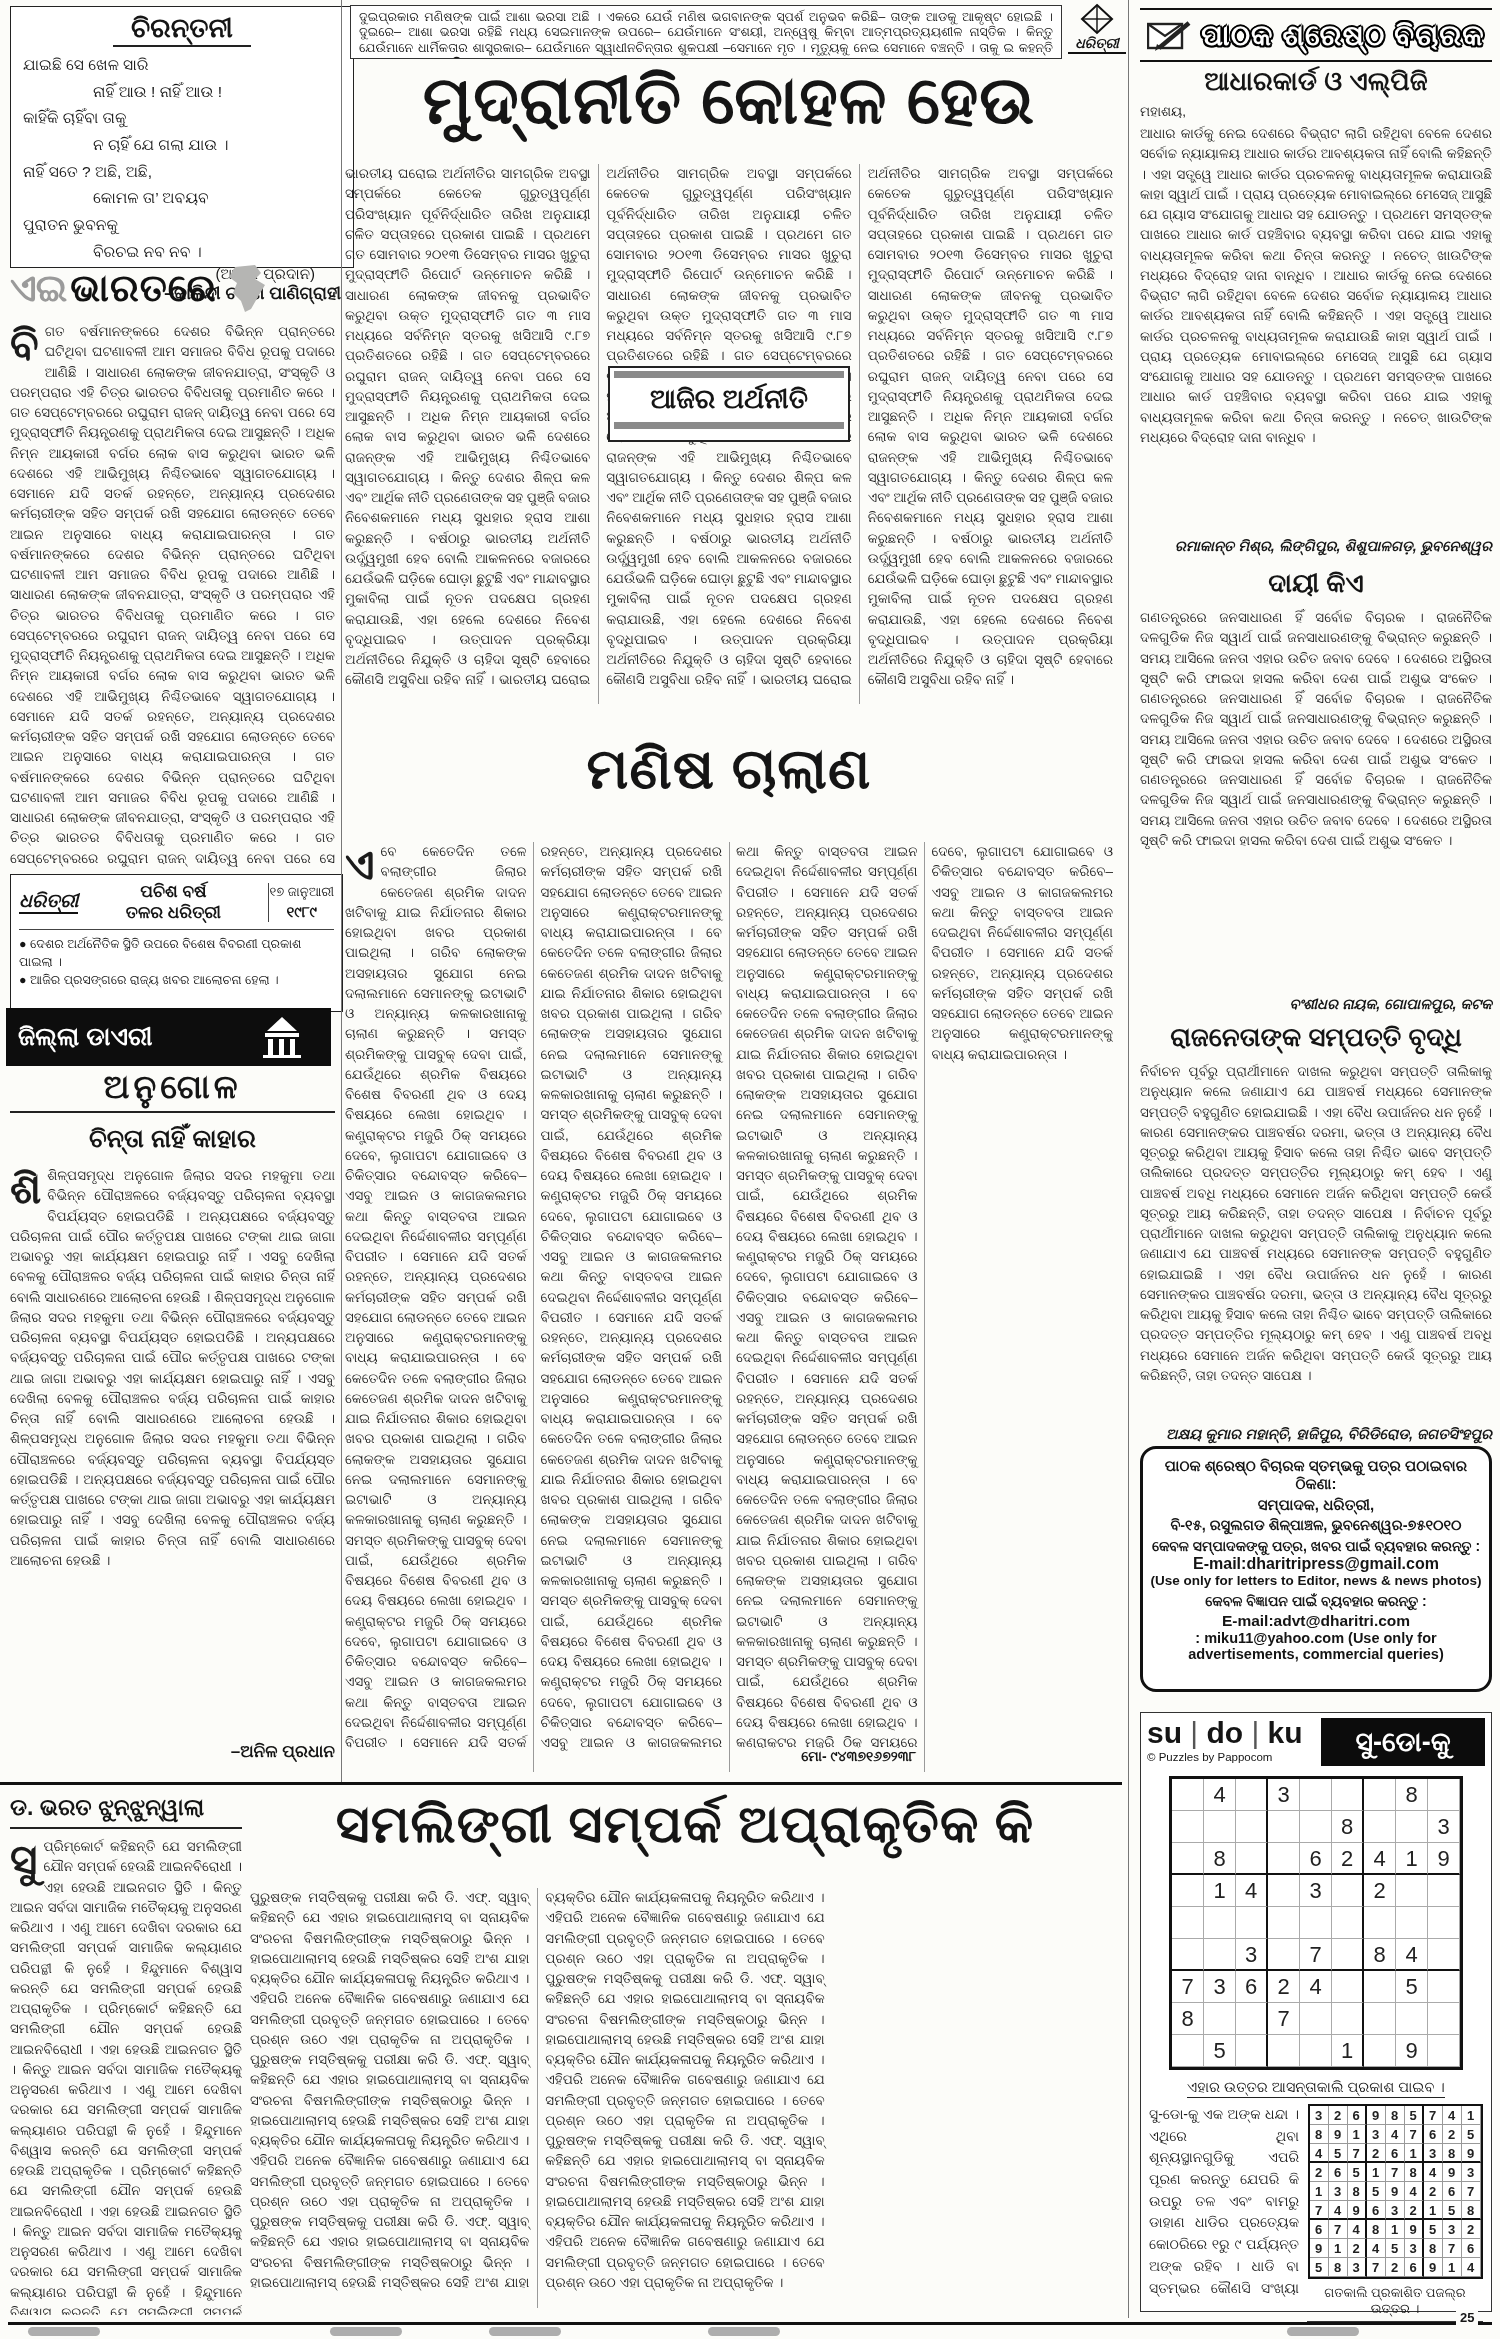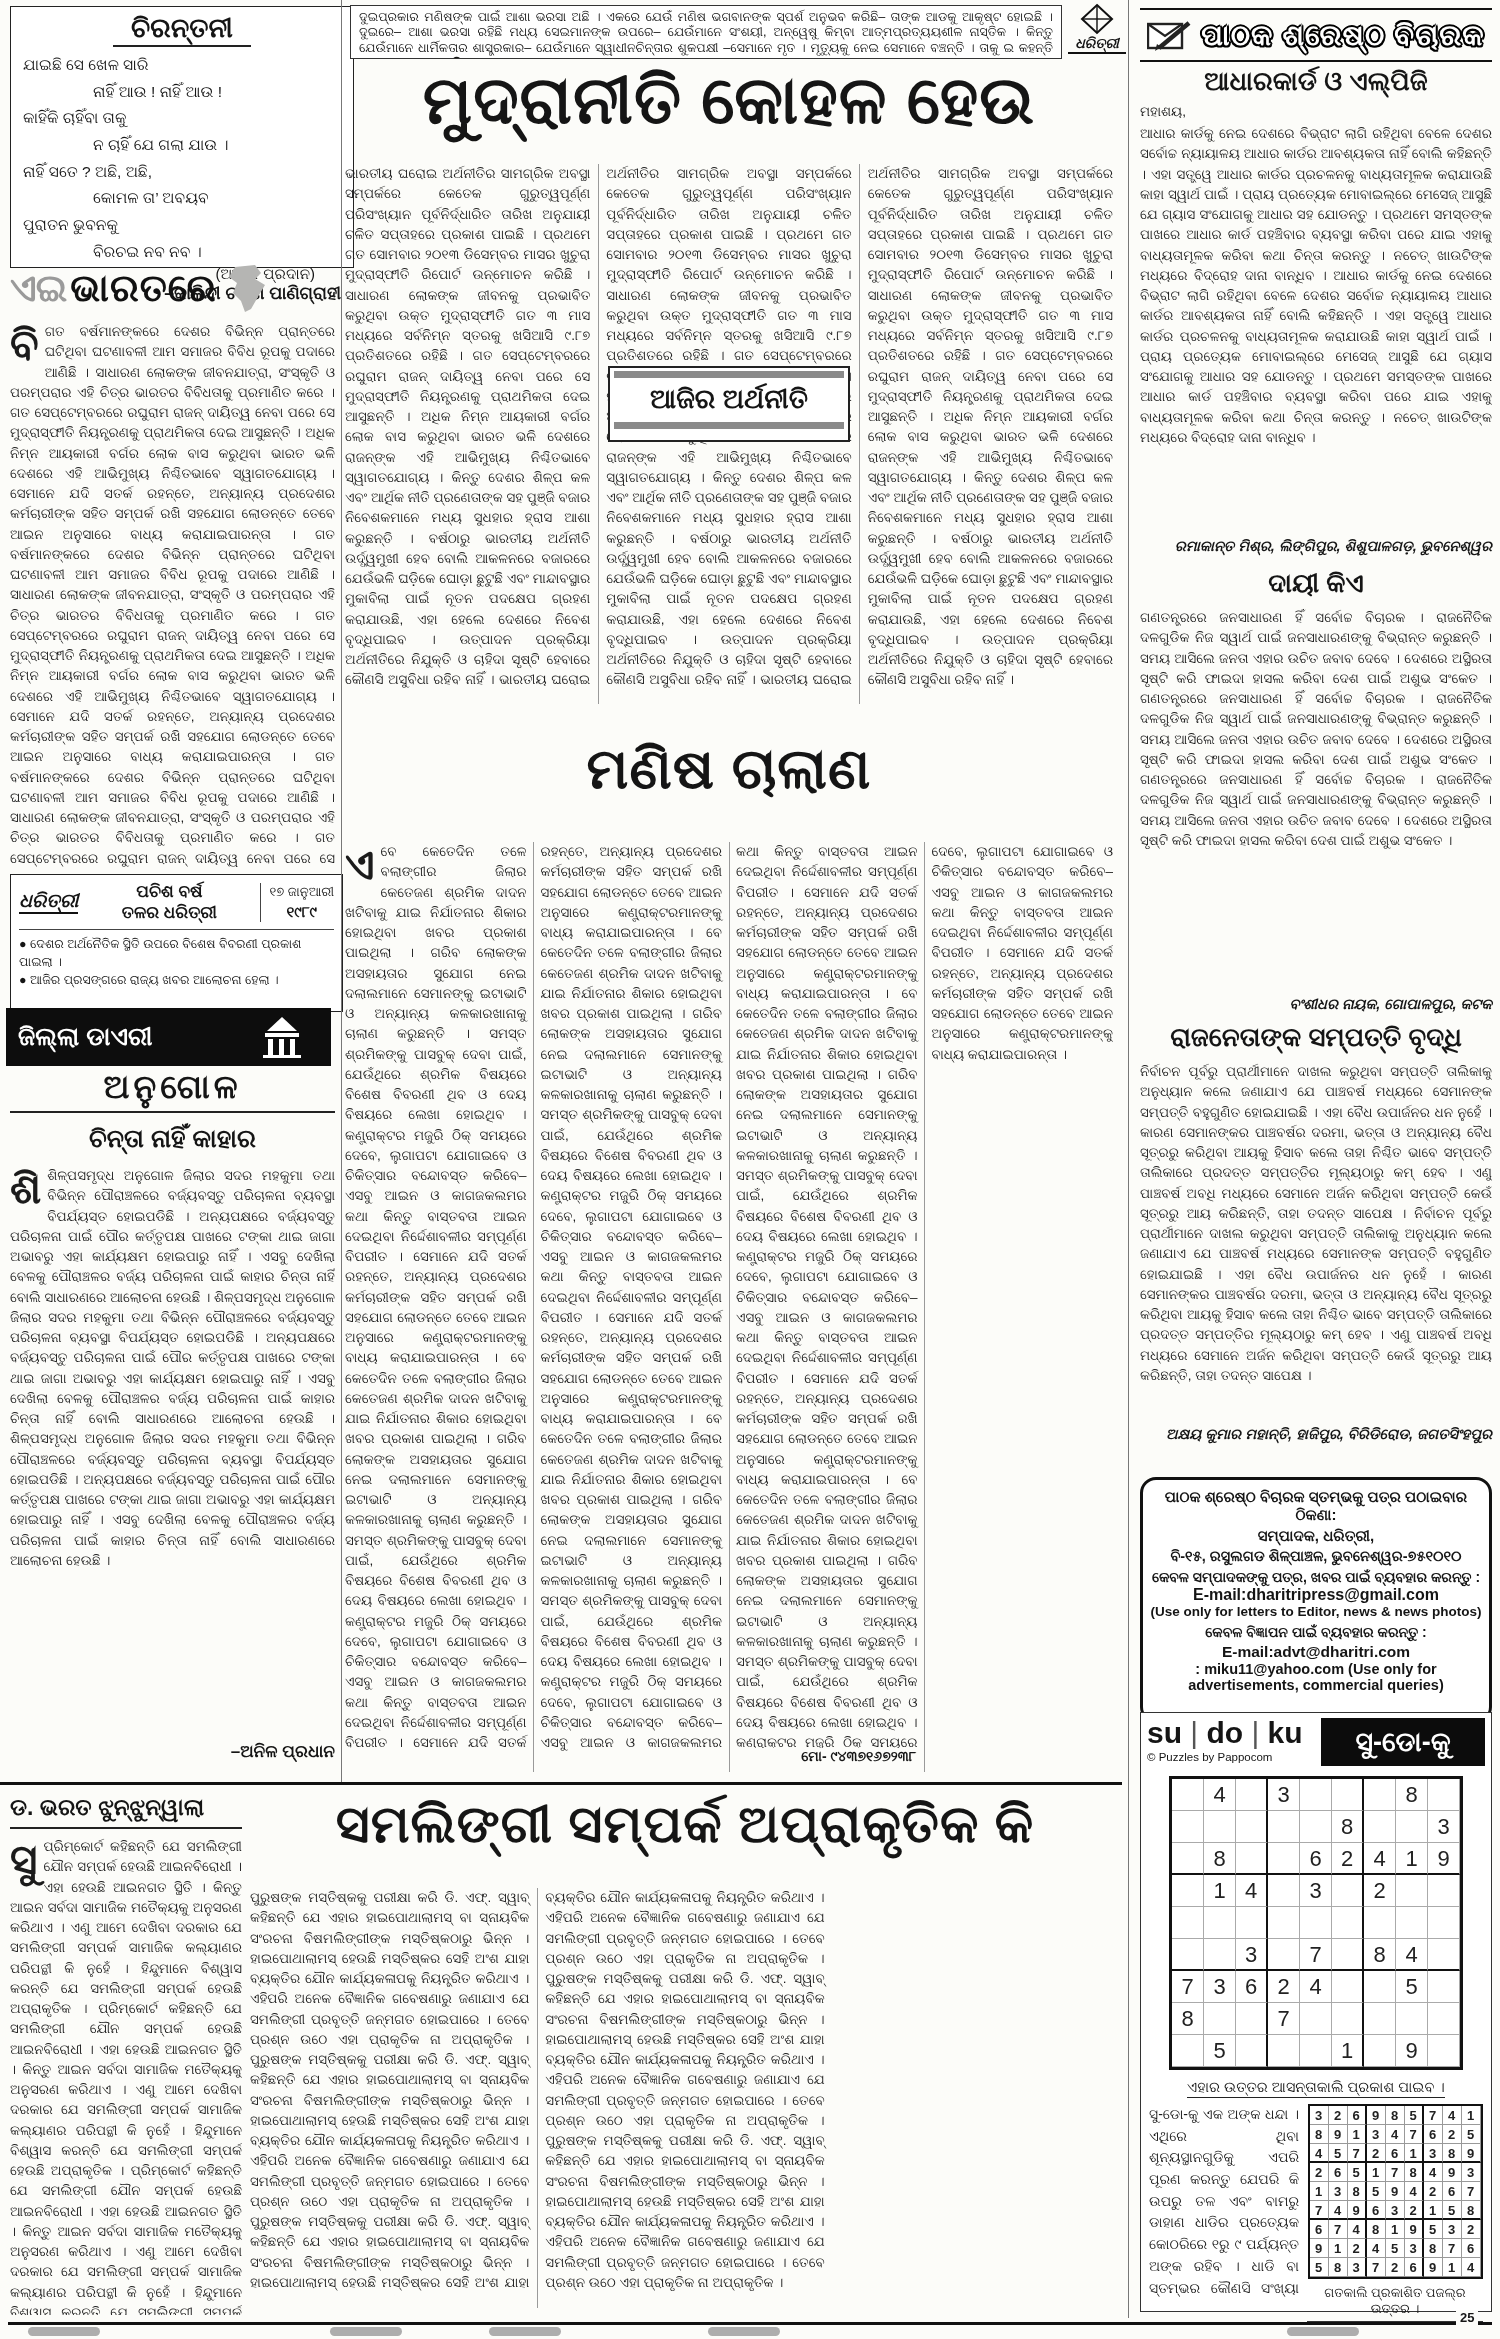--- a/index.html
+++ b/index.html
@@ -67,21 +67,21 @@
     <span class="dropcap">ବି</span><span>ଗତ ବର୍ଷମାନଙ୍କରେ ଦେଶର ବିଭିନ୍ନ ପ୍ରାନ୍ତରେ ଘଟିଥିବା ଘଟଣାବଳୀ ଆମ ସମାଜର ବିବିଧ ରୂପକୁ ପଦାରେ ଆଣିଛି । ସାଧାରଣ ଲୋକଙ୍କ ଜୀବନଯାତ୍ରା, ସଂସ୍କୃତି ଓ ପରମ୍ପରାର ଏହି ଚିତ୍ର ଭାରତର ବିବିଧତାକୁ ପ୍ରମାଣିତ କରେ । ଗତ ସେପ୍ଟେମ୍ବରରେ ରଘୁରାମ ରାଜନ୍ ଦାୟିତ୍ୱ ନେବା ପରେ ସେ ମୁଦ୍ରାସ୍ଫୀତି ନିୟନ୍ତ୍ରଣକୁ ପ୍ରାଥମିକତା ଦେଇ ଆସୁଛନ୍ତି । ଅଧିକ ନିମ୍ନ ଆୟକାରୀ ବର୍ଗର ଲୋକ ବାସ କରୁଥିବା ଭାରତ ଭଳି ଦେଶରେ ଏହି ଆଭିମୁଖ୍ୟ ନିଶ୍ଚିତଭାବେ ସ୍ୱାଗତଯୋଗ୍ୟ । ସେମାନେ ଯଦି ସତର୍କ ରହନ୍ତେ, ଅନ୍ୟାନ୍ୟ ପ୍ରଦେଶର କର୍ମଚାରୀଙ୍କ ସହିତ ସମ୍ପର୍କ ରଖି ସହଯୋଗ ଲୋଡନ୍ତେ ତେବେ ଆଇନ ଅନୁସାରେ ବାଧ୍ୟ କରାଯାଇପାରନ୍ତା । ଗତ ବର୍ଷମାନଙ୍କରେ ଦେଶର ବିଭିନ୍ନ ପ୍ରାନ୍ତରେ ଘଟିଥିବା ଘଟଣାବଳୀ ଆମ ସମାଜର ବିବିଧ ରୂପକୁ ପଦାରେ ଆଣିଛି । ସାଧାରଣ ଲୋକଙ୍କ ଜୀବନଯାତ୍ରା, ସଂସ୍କୃତି ଓ ପରମ୍ପରାର ଏହି ଚିତ୍ର ଭାରତର ବିବିଧତାକୁ ପ୍ରମାଣିତ କରେ । ଗତ ସେପ୍ଟେମ୍ବରରେ ରଘୁରାମ ରାଜନ୍ ଦାୟିତ୍ୱ ନେବା ପରେ ସେ ମୁଦ୍ରାସ୍ଫୀତି ନିୟନ୍ତ୍ରଣକୁ ପ୍ରାଥମିକତା ଦେଇ ଆସୁଛନ୍ତି । ଅଧିକ ନିମ୍ନ ଆୟକାରୀ ବର୍ଗର ଲୋକ ବାସ କରୁଥିବା ଭାରତ ଭଳି ଦେଶରେ ଏହି ଆଭିମୁଖ୍ୟ ନିଶ୍ଚିତଭାବେ ସ୍ୱାଗତଯୋଗ୍ୟ । ସେମାନେ ଯଦି ସତର୍କ ରହନ୍ତେ, ଅନ୍ୟାନ୍ୟ ପ୍ରଦେଶର କର୍ମଚାରୀଙ୍କ ସହିତ ସମ୍ପର୍କ ରଖି ସହଯୋଗ ଲୋଡନ୍ତେ ତେବେ ଆଇନ ଅନୁସାରେ ବାଧ୍ୟ କରାଯାଇପାରନ୍ତା । ଗତ ବର୍ଷମାନଙ୍କରେ ଦେଶର ବିଭିନ୍ନ ପ୍ରାନ୍ତରେ ଘଟିଥିବା ଘଟଣାବଳୀ ଆମ ସମାଜର ବିବିଧ ରୂପକୁ ପଦାରେ ଆଣିଛି । ସାଧାରଣ ଲୋକଙ୍କ ଜୀବନଯାତ୍ରା, ସଂସ୍କୃତି ଓ ପରମ୍ପରାର ଏହି ଚିତ୍ର ଭାରତର ବିବିଧତାକୁ ପ୍ରମାଣିତ କରେ । ଗତ ସେପ୍ଟେମ୍ବରରେ ରଘୁରାମ ରାଜନ୍ ଦାୟିତ୍ୱ ନେବା ପରେ ସେ ମୁଦ୍ରାସ୍ଫୀତି ନିୟନ୍ତ୍ରଣକୁ ପ୍ରାଥମିକତା ଦେଇ ଆସୁଛନ୍ତି । ଅଧିକ ନିମ୍ନ ଆୟକାରୀ ବର୍ଗର ଲୋକ ବାସ କରୁଥିବା ଭାରତ ଭଳି ଦେଶରେ ଏହି ଆଭିମୁଖ୍ୟ ନିଶ୍ଚିତଭାବେ ସ୍ୱାଗତଯୋଗ୍ୟ । ସେମାନେ ଯଦି ସତର୍କ ରହନ୍ତେ, ଅନ୍ୟାନ୍ୟ ପ୍ରଦେଶର କର୍ମଚାରୀଙ୍କ ସହିତ ସମ୍ପର୍କ ରଖି ସହଯୋଗ ଲୋଡନ୍ତେ ତେବେ ଆଇନ ଅନୁସାରେ ବାଧ୍ୟ କରାଯାଇପାରନ୍ତା ।</span>
   </div>
 
   <div class="abs box" style="left:10px;top:874px;width:315px;height:124px;padding:6px 8px;">
     <div style="display:flex;align-items:center;border-bottom:1px solid #444;padding-bottom:5px;">
       <span style="font-size:19px;font-weight:bold;font-style:italic;border-bottom:2px solid #111;">ଧରିତ୍ରୀ</span>
       <div style="flex:1;text-align:center;line-height:1.25;">
         <div style="font-size:17px;font-weight:bold;">ପଚିଶ ବର୍ଷ</div>
         <div style="font-size:17px;font-weight:bold;">ତଳର ଧରିତ୍ରୀ</div>
       </div>
-      <div style="text-align:center;border-left:1px solid #444;padding-left:8px;line-height:1.4;">
+      <div style="text-align:center;border-left:1px solid #444;line-height:1.4;">
         <div style="font-size:13px;">୧୭ ଜାନୁଆରୀ</div>
         <div style="font-size:15px;font-weight:bold;">୧୯୮୯</div>
       </div>
     </div>
     <div style="font-size:12.5px;margin-top:5px;line-height:1.45;">
       <div>● <span>ଦେଶର ଅର୍ଥନୈତିକ ସ୍ଥିତି ଉପରେ ବିଶେଷ ବିବରଣୀ ପ୍ରକାଶ ପାଇଲା ।</span></div>
       <div>● <span>ଆଜିର ପ୍ରସଙ୍ଗରେ ରାଜ୍ୟ ଖବର ଆଲୋଚନା ହେଲା ।</span></div>
     </div>
   </div>
 
@@ -168,21 +168,21 @@
   <div class="abs sig" style="left:1140px;top:538px;width:352px;">ରମାକାନ୍ତ ମିଶ୍ର, ଲିଙ୍ଗିପୁର, ଶିଶୁପାଳଗଡ଼, ଭୁବନେଶ୍ୱର</div>
 
   <div class="abs lhead" style="left:1140px;top:568px;width:352px;">ଦାୟୀ କିଏ</div>
   <div class="abs jtext" style="left:1140px;top:608px;width:352px;height:386px;"><span>ଗଣତନ୍ତ୍ରରେ ଜନସାଧାରଣ ହିଁ ସର୍ବୋଚ୍ଚ ବିଚାରକ । ରାଜନୈତିକ ଦଳଗୁଡିକ ନିଜ ସ୍ୱାର୍ଥ ପାଇଁ ଜନସାଧାରଣଙ୍କୁ ବିଭ୍ରାନ୍ତ କରୁଛନ୍ତି । ସମୟ ଆସିଲେ ଜନତା ଏହାର ଉଚିତ ଜବାବ ଦେବେ । ଦେଶରେ ଅସ୍ଥିରତା ସୃଷ୍ଟି କରି ଫାଇଦା ହାସଲ କରିବା ଦେଶ ପାଇଁ ଅଶୁଭ ସଂକେତ । ଗଣତନ୍ତ୍ରରେ ଜନସାଧାରଣ ହିଁ ସର୍ବୋଚ୍ଚ ବିଚାରକ । ରାଜନୈତିକ ଦଳଗୁଡିକ ନିଜ ସ୍ୱାର୍ଥ ପାଇଁ ଜନସାଧାରଣଙ୍କୁ ବିଭ୍ରାନ୍ତ କରୁଛନ୍ତି । ସମୟ ଆସିଲେ ଜନତା ଏହାର ଉଚିତ ଜବାବ ଦେବେ । ଦେଶରେ ଅସ୍ଥିରତା ସୃଷ୍ଟି କରି ଫାଇଦା ହାସଲ କରିବା ଦେଶ ପାଇଁ ଅଶୁଭ ସଂକେତ । ଗଣତନ୍ତ୍ରରେ ଜନସାଧାରଣ ହିଁ ସର୍ବୋଚ୍ଚ ବିଚାରକ । ରାଜନୈତିକ ଦଳଗୁଡିକ ନିଜ ସ୍ୱାର୍ଥ ପାଇଁ ଜନସାଧାରଣଙ୍କୁ ବିଭ୍ରାନ୍ତ କରୁଛନ୍ତି । ସମୟ ଆସିଲେ ଜନତା ଏହାର ଉଚିତ ଜବାବ ଦେବେ । ଦେଶରେ ଅସ୍ଥିରତା ସୃଷ୍ଟି କରି ଫାଇଦା ହାସଲ କରିବା ଦେଶ ପାଇଁ ଅଶୁଭ ସଂକେତ ।</span></div>
   <div class="abs sig" style="left:1140px;top:996px;width:352px;">ବଂଶୀଧର ନାୟକ, ଗୋପାଳପୁର, କଟକ</div>
 
   <div class="abs lhead" style="left:1140px;top:1022px;width:352px;">ରାଜନେତାଙ୍କ ସମ୍ପତ୍ତି ବୃଦ୍ଧି</div>
   <div class="abs jtext" style="left:1140px;top:1062px;width:352px;height:360px;"><span>ନିର୍ବାଚନ ପୂର୍ବରୁ ପ୍ରାର୍ଥୀମାନେ ଦାଖଲ କରୁଥିବା ସମ୍ପତ୍ତି ତାଲିକାକୁ ଅନୁଧ୍ୟାନ କଲେ ଜଣାଯାଏ ଯେ ପାଞ୍ଚବର୍ଷ ମଧ୍ୟରେ ସେମାନଙ୍କ ସମ୍ପତ୍ତି ବହୁଗୁଣିତ ହୋଇଯାଇଛି । ଏହା ବୈଧ ଉପାର୍ଜନର ଧନ ନୁହେଁ । କାରଣ ସେମାନଙ୍କର ପାଞ୍ଚବର୍ଷର ଦରମା, ଭତ୍ତା ଓ ଅନ୍ୟାନ୍ୟ ବୈଧ ସୂତ୍ରରୁ କରିଥିବା ଆୟକୁ ହିସାବ କଲେ ତାହା ନିଶ୍ଚିତ ଭାବେ ସମ୍ପତ୍ତି ତାଲିକାରେ ପ୍ରଦତ୍ତ ସମ୍ପତ୍ତିର ମୂଲ୍ୟଠାରୁ କମ୍ ହେବ । ଏଣୁ ପାଞ୍ଚବର୍ଷ ଅବଧି ମଧ୍ୟରେ ସେମାନେ ଅର୍ଜନ କରିଥିବା ସମ୍ପତ୍ତି କେଉଁ ସୂତ୍ରରୁ ଆୟ କରିଛନ୍ତି, ତାହା ତଦନ୍ତ ସାପେକ୍ଷ । ନିର୍ବାଚନ ପୂର୍ବରୁ ପ୍ରାର୍ଥୀମାନେ ଦାଖଲ କରୁଥିବା ସମ୍ପତ୍ତି ତାଲିକାକୁ ଅନୁଧ୍ୟାନ କଲେ ଜଣାଯାଏ ଯେ ପାଞ୍ଚବର୍ଷ ମଧ୍ୟରେ ସେମାନଙ୍କ ସମ୍ପତ୍ତି ବହୁଗୁଣିତ ହୋଇଯାଇଛି । ଏହା ବୈଧ ଉପାର୍ଜନର ଧନ ନୁହେଁ । କାରଣ ସେମାନଙ୍କର ପାଞ୍ଚବର୍ଷର ଦରମା, ଭତ୍ତା ଓ ଅନ୍ୟାନ୍ୟ ବୈଧ ସୂତ୍ରରୁ କରିଥିବା ଆୟକୁ ହିସାବ କଲେ ତାହା ନିଶ୍ଚିତ ଭାବେ ସମ୍ପତ୍ତି ତାଲିକାରେ ପ୍ରଦତ୍ତ ସମ୍ପତ୍ତିର ମୂଲ୍ୟଠାରୁ କମ୍ ହେବ । ଏଣୁ ପାଞ୍ଚବର୍ଷ ଅବଧି ମଧ୍ୟରେ ସେମାନେ ଅର୍ଜନ କରିଥିବା ସମ୍ପତ୍ତି କେଉଁ ସୂତ୍ରରୁ ଆୟ କରିଛନ୍ତି, ତାହା ତଦନ୍ତ ସାପେକ୍ଷ ।</span></div>
   <div class="abs sig" style="left:1140px;top:1426px;width:352px;">ଅକ୍ଷୟ କୁମାର ମହାନ୍ତି, ହାଜିପୁର, ବିରିଡିରୋଡ, ଜଗତସିଂହପୁର</div>
 
-  <div class="abs" style="left:1140px;top:1477px;width:352px;height:246px;border:3.5px solid #111;border-radius:16px;background:#fff;box-sizing:border-box;padding:8px 4px;text-align:center;">
+  <div class="abs" style="left:1140px;top:1446px;width:352px;height:246px;border:3.5px solid #111;border-radius:16px;background:#fff;box-sizing:border-box;padding:8px 4px;text-align:center;">
     <div style="font-size:15px;font-weight:bold;">ପାଠକ ଶ୍ରେଷ୍ଠ ବିଚାରକ ସ୍ତମ୍ଭକୁ ପତ୍ର ପଠାଇବାର ଠିକଣା:</div>
     <div style="font-size:15px;font-weight:bold;margin-top:3px;">ସମ୍ପାଦକ, ଧରିତ୍ରୀ,</div>
     <div style="font-size:14.5px;font-weight:bold;margin-top:3px;">ବି-୧୫, ରସୁଲଗଡ ଶିଳ୍ପାଞ୍ଚଳ, ଭୁବନେଶ୍ୱର-୭୫୧୦୧୦</div>
     <div style="font-size:14px;font-weight:bold;margin-top:4px;">କେବଳ ସମ୍ପାଦକଙ୍କୁ ପତ୍ର, ଖବର ପାଇଁ ବ୍ୟବହାର କରନ୍ତୁ :</div>
     <div style="font-size:16px;font-weight:bold;">E-mail:dharitripress@gmail.com</div>
     <div style="font-size:13.5px;font-weight:bold;">(Use only for letters to Editor, news &amp; news photos)</div>
     <div style="font-size:14px;font-weight:bold;margin-top:5px;">କେବଳ ବିଜ୍ଞାପନ ପାଇଁ ବ୍ୟବହାର କରନ୍ତୁ :</div>
     <div style="font-size:15.5px;font-weight:bold;margin-top:2px;">E-mail:advt@dharitri.com</div>
     <div style="font-size:14.5px;font-weight:bold;">: miku11@yahoo.com (Use only for</div>
     <div style="font-size:14.5px;font-weight:bold;">advertisements, commercial queries)</div>

